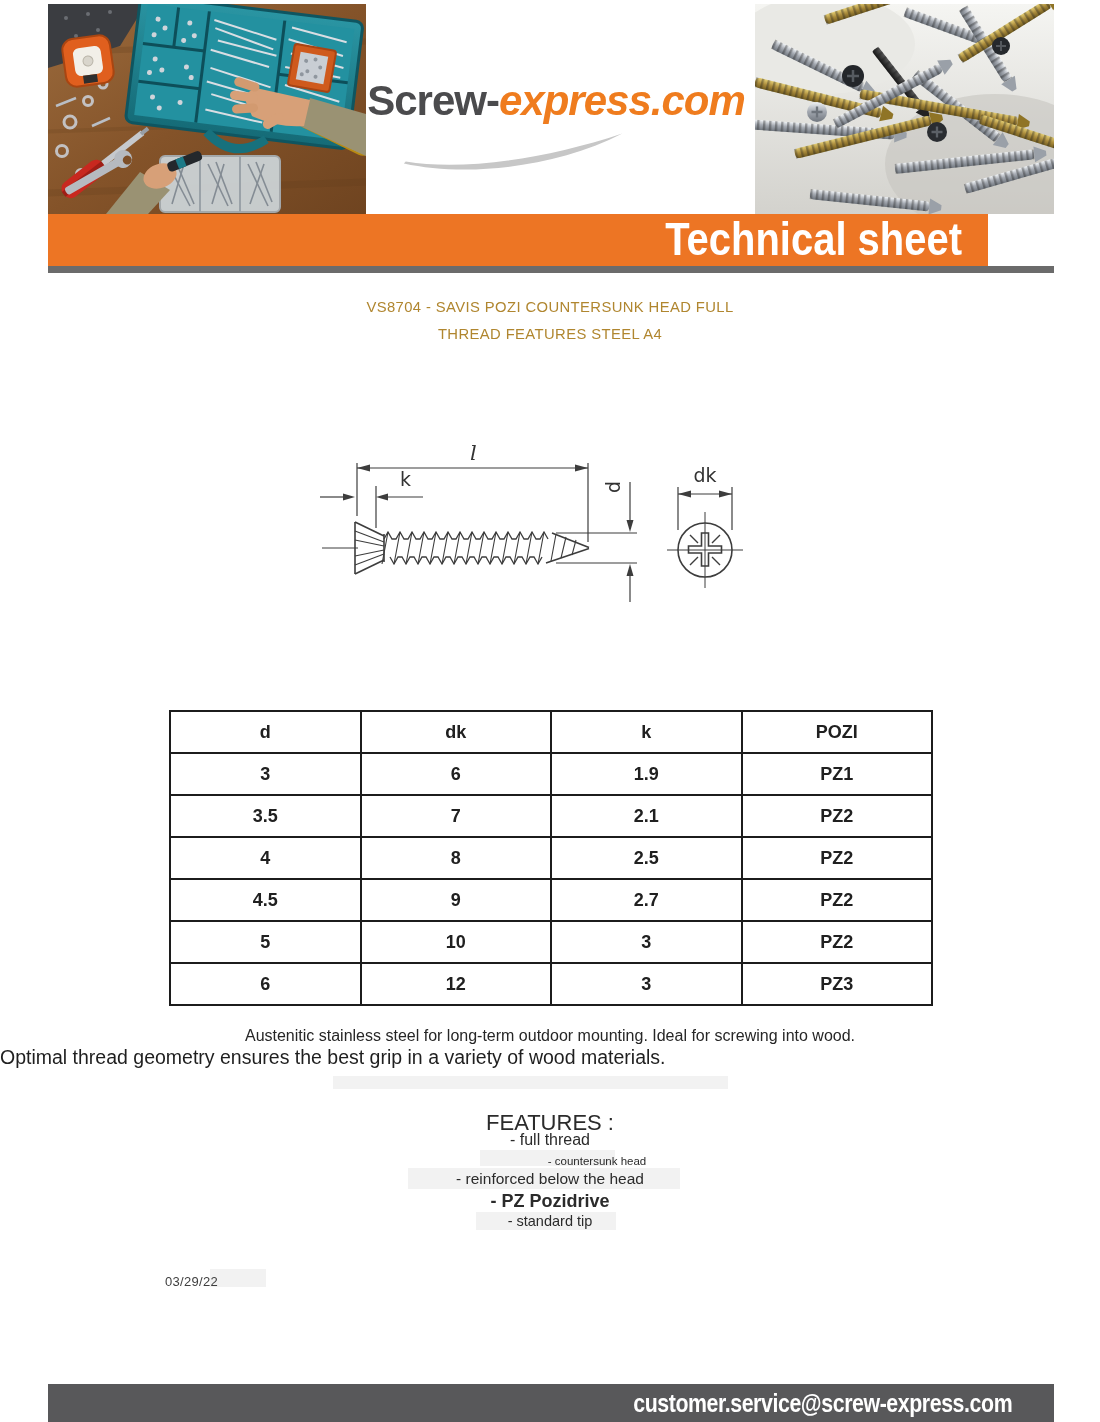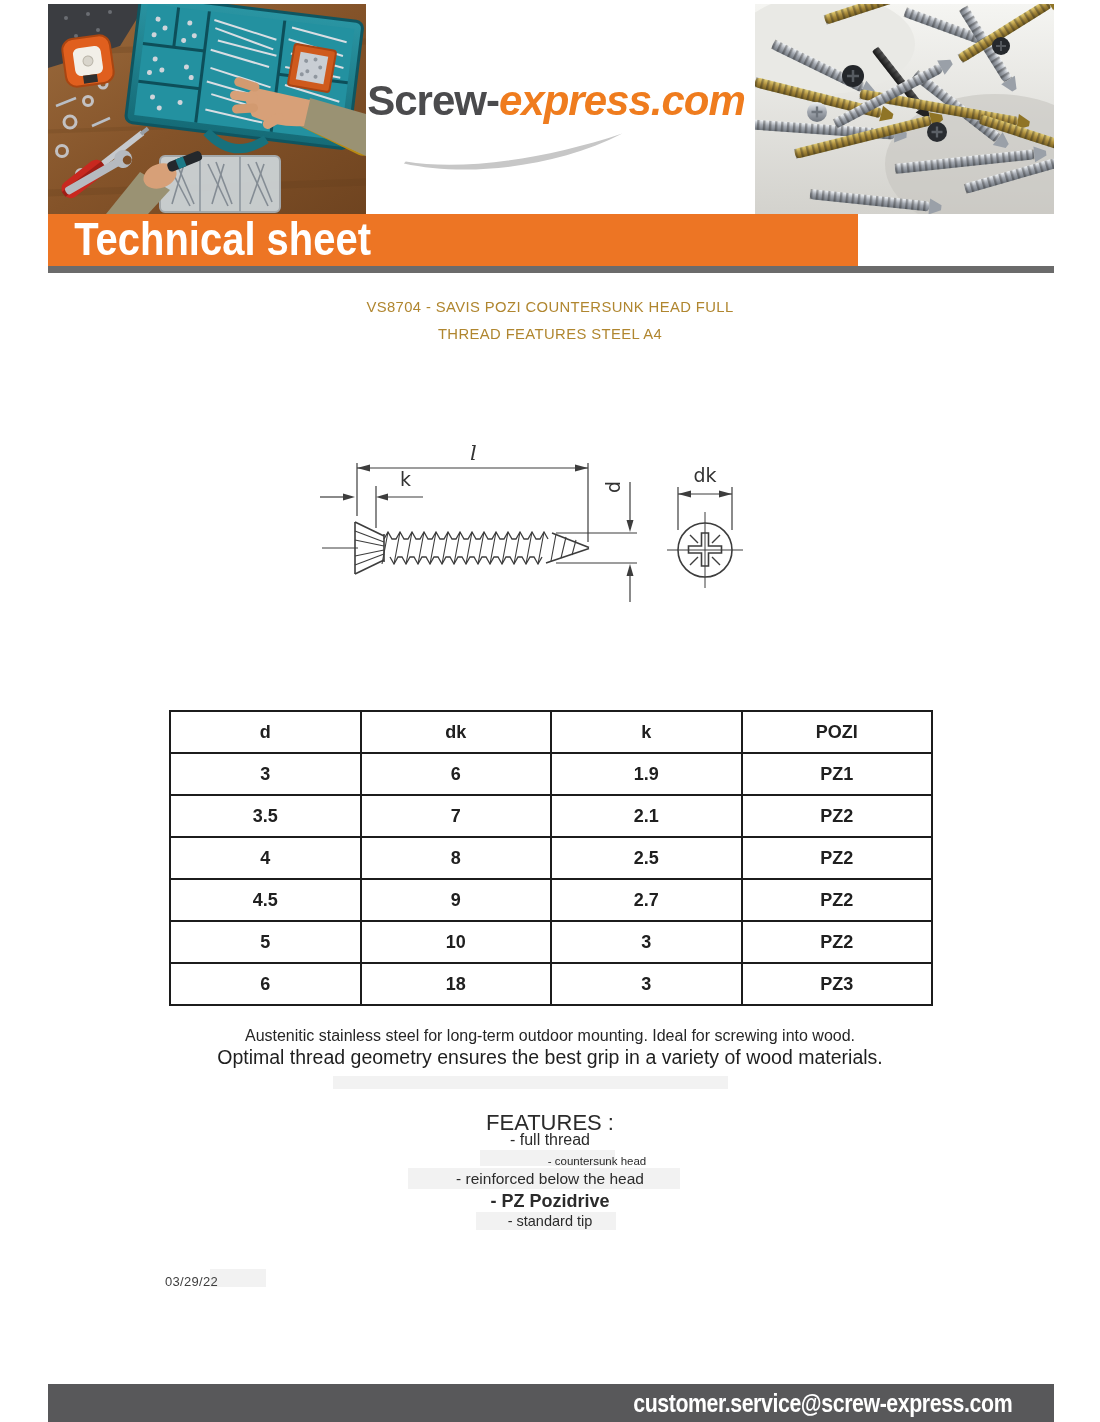--- a/index.html
+++ b/index.html
@@ -11,42 +11,42 @@
   
   .photo-left{left:48px;top:4px;width:318px;height:210px;}
   .photo-right{left:755px;top:4px;width:299px;height:210px;}
   .logo{left:356px;top:78px;width:400px;text-align:center;white-space:nowrap;
         font-size:42px;font-weight:bold;letter-spacing:-1px;line-height:46px;}
   .logo-part1{color:#4b4b4d;}
   .logo-part2{color:#ef7c1e;font-style:italic;}
   .swoosh{left:398px;top:128px;width:232px;height:42px;}
 
   
-  .banner{left:48px;top:214px;width:810px;height:52px;background:#ed7524;text-align:left;}
+  .banner{left:48px;top:214px;width:940px;height:52px;background:#ed7524;text-align:right;}
   .banner-text{display:inline-block;color:#ffffff;font-size:47px;font-weight:bold;
                line-height:50px;transform:scaleX(.85);transform-origin:center;}
   .banner-strip{left:48px;top:266px;width:1006px;height:7px;background:#6b6b6b;}
 
   
   .product-title{left:0;top:294px;width:1100px;text-align:center;color:#b0862f;
                  font-size:14.8px;letter-spacing:.4px;line-height:27px;}
 
   
   .diagram{left:300px;top:430px;width:470px;height:192px;}
   .dim-label{font-family:"DejaVu Sans",sans-serif;font-size:19px;fill:#333333;}
   .dim-label-serif{font-family:"DejaVu Serif",serif;font-style:italic;font-size:21px;fill:#333333;}
 
   
   .dims{left:169px;top:710px;width:764px;border-collapse:collapse;table-layout:fixed;
         font-size:18px;font-weight:bold;color:#202020;}
   .dims th,.dims td{border:2px solid #1c1c1c;height:40px;text-align:center;padding:0;}
 
   
   .desc1{left:0;top:1027px;width:1100px;text-align:center;font-size:16px;color:#262626;}
-  .desc2{left:0;top:1046px;width:1100px;text-align:center;font-size:19.5px;color:#1f1f1f;}
+  .desc2{left:0;top:1046px;width:1100px;text-align:left;font-size:19.5px;color:#1f1f1f;}
 
   
   .feat{left:0;width:1100px;text-align:center;color:#2b2b2b;}
   .f-head{top:1110px;font-size:22px;}
   .f-1{top:1131px;font-size:16px;}
   .f-2{top:1155px;font-size:11.5px;font-weight:500;margin-left:47px;}
   .f-3{top:1170px;font-size:15.5px;}
   .f-4{top:1191px;font-size:18px;font-weight:bold;}
   .f-5{top:1213px;font-size:14.5px;}
 
@@ -446,21 +446,21 @@
         <td>PZ2</td>
       </tr>
       <tr>
         <td>5</td>
         <td>10</td>
         <td>3</td>
         <td>PZ2</td>
       </tr>
       <tr>
         <td>6</td>
-        <td>18</td>
+        <td>12</td>
         <td>3</td>
         <td>PZ3</td>
       </tr>
     </tbody>
   </table>
 
   <div class="smudge" style="left:333px;top:1076px;width:395px;height:13px;"></div>
   <div class="smudge" style="left:480px;top:1150px;width:135px;height:16px;"></div>
   <div class="smudge" style="left:408px;top:1168px;width:272px;height:21px;"></div>
   <div class="smudge" style="left:476px;top:1212px;width:140px;height:18px;"></div>

